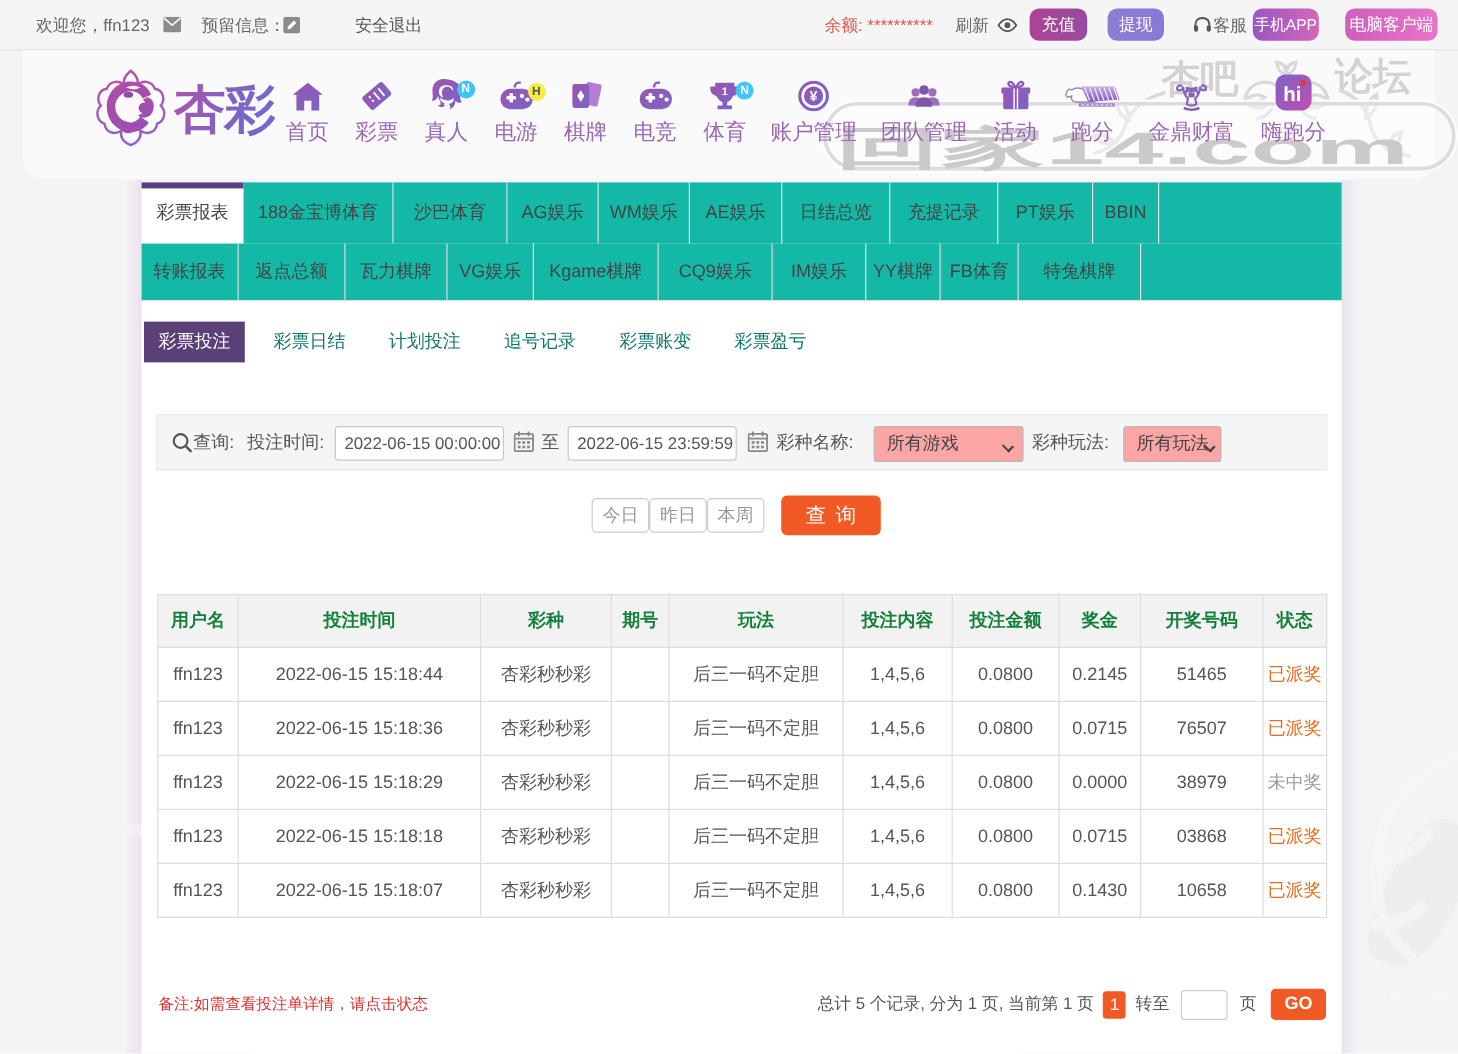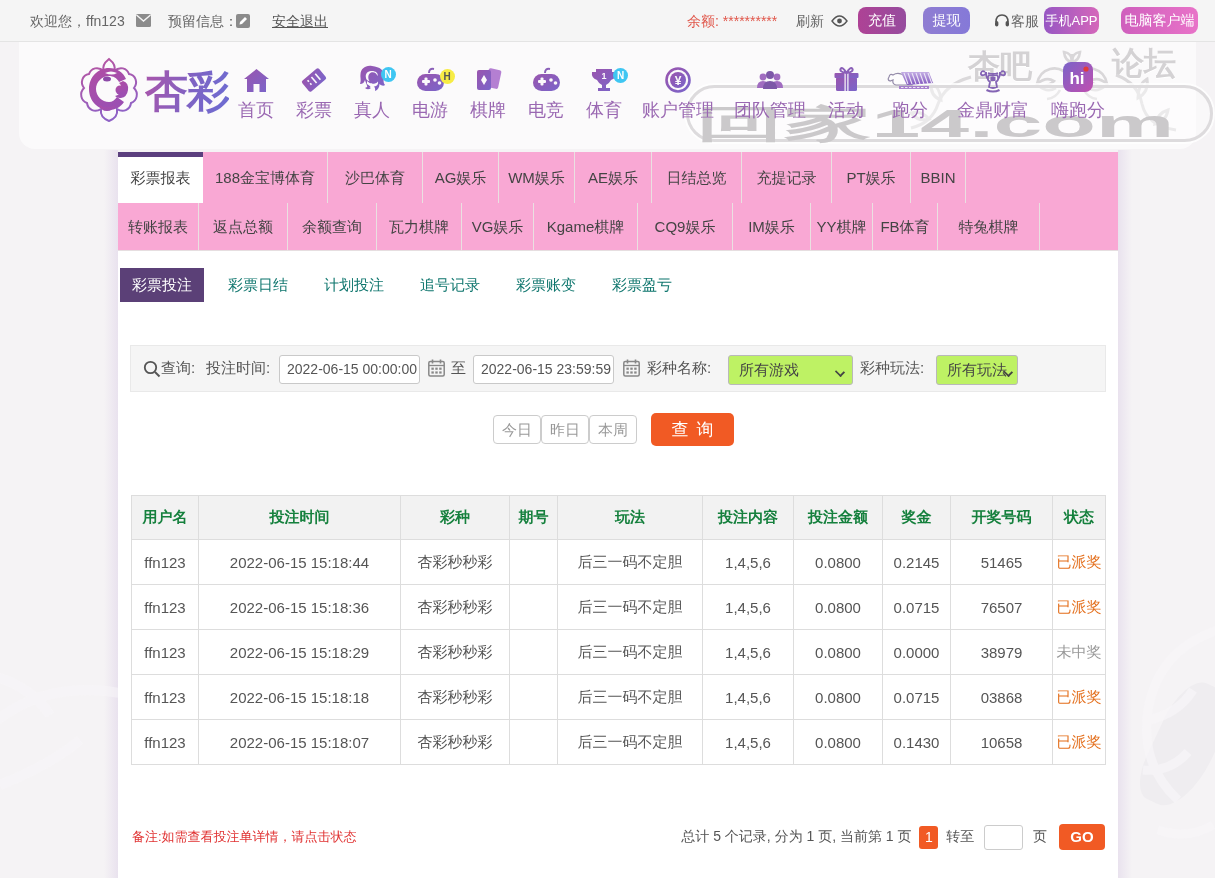--- a/index.html
+++ b/index.html
@@ -22,37 +22,37 @@
 .badge { position:absolute; width:15px; height:15px; border-radius:50%; font-size:10px; font-weight:bold; line-height:15px; text-align:center; top:-1px; right:-9px; }
 .badge.n { background:#3fc6f2; color:#fff; }
 .badge.h { background:#f7ec45; color:#555; }
 
 
 #wm { position:absolute; left:0; top:0; width:1215px; height:878px; pointer-events:none; z-index:1; }
 
 
 #tabs { position:absolute; left:118px; top:152px; width:1000px; }
 .tabrow { display:flex; }
-.tab { background:#f9a8d4; border-right:1px solid #eae0e1; color:#444; font-size:15px; text-align:center; height:51px; line-height:51px; white-space:nowrap; }
+.tab { background:#14b8a6; border-right:1px solid #eae0e1; color:#444; font-size:15px; text-align:center; height:51px; line-height:51px; white-space:nowrap; }
 .tabrow2 .tab { height:48px; line-height:47px; border-bottom:1px solid #e6dee0; }
 .tab.active { background:#fff; border-top:5px solid #5b3f7e; line-height:42px; border-right:none; }
 .tab.filler { border-right:none; flex:1; }
 
 
 #content { position:absolute; left:118px; top:251px; width:1000px; height:627px; background:#fff; }
 
 
 .subtab { position:absolute; top:17px; height:34px; line-height:34px; text-align:center; font-size:15px; color:#0f766e; width:84px; }
 .subtab.active { background:#5b4077; color:#fff; }
 
 
 #searchbar { position:absolute; left:12px; top:94px; width:976px; height:47px; background:#f5f5f5; border:1px solid #e9e9e9; }
 #searchbar .lab { position:absolute; top:13px; font-size:15px; color:#555; white-space:nowrap; }
 .dateinput { position:absolute; top:9px; height:29px; width:141px; background:#fff; border:1px solid #c9c9c9; border-radius:3px; font-size:14px; color:#555; line-height:27px; padding-left:7px; }
-.sel { position:absolute; top:9px; height:30px; background:#bef264; border:1px solid #b9b9b9; border-radius:3px; font-size:15px; color:#444; line-height:28px; padding-left:10px; }
+.sel { position:absolute; top:9px; height:30px; background:#fca5a5; border:1px solid #b9b9b9; border-radius:3px; font-size:15px; color:#444; line-height:28px; padding-left:10px; }
 .sel .arr { position:absolute; right:8px; top:12px; width:8px; height:8px; border-right:2px solid #444; border-bottom:2px solid #444; transform:rotate(45deg) scale(1,0.8); }
 
 
 .qbtn { position:absolute; top:164px; width:48px; height:29px; border:1px solid #ccc; border-radius:4px; background:#fff; color:#999; font-size:15px; text-align:center; line-height:27px; }
 #btnquery { position:absolute; left:533px; top:162px; width:83px; height:33px; background:#f15a24; border-radius:5px; color:#fff; font-size:17px; text-align:center; line-height:33px; letter-spacing:8px; text-indent:8px; }
 
 
 #tbl { position:absolute; left:13px; top:244px; border-collapse:collapse; table-layout:fixed; }
 #tbl th, #tbl td { border:1px solid #ddd; text-align:center; font-size:15px; }
 #tbl th { background:#f2f2f2; color:#15803d; height:44px; font-weight:bold; }
@@ -86,21 +86,21 @@
   <span class="t" style="left:30px;">欢迎您，ffn123</span>
   <svg class="t" style="left:136px; top:14px;" width="15" height="13" viewBox="0 0 15 13">
       <rect x="0" y="0" width="15" height="13" rx="1.5" fill="#8b8b8b"></rect>
       <path d="M0.5 1 L7.5 7 L14.5 1" stroke="#f5f5f5" stroke-width="1.4" fill="none"></path>
     </svg>
   <span class="t" style="left:168px;">预留信息：</span>
   <svg class="t" style="left:236px; top:14px;" width="14" height="14" viewBox="0 0 14 14">
       <rect x="0" y="0" width="14" height="14" rx="2" fill="#8b8b8b"></rect>
       <path d="M3.5 10.5 L4 8 L9 3 L11 5 L6 10 Z" fill="#fff"></path>
     </svg>
-  <span class="t" style="left:272px; color:#555; text-decoration:underline;">安全退出</span>
+  <span class="t" style="left:296px; color:#555; ">安全退出</span>
 
   <span class="t" style="left:687px; color:#e0564a;">余额: <span style="letter-spacing:0px;">**********</span></span>
   <span class="t" style="left:796px;font-family:Liberation Serif, serif;">刷新</span>
   <svg class="t" style="left:831px; top:15px;" width="17" height="12" viewBox="0 0 17 12">
       <path d="M1 6 Q8.5 -4 16 6 Q8.5 16 1 6 Z" fill="none" stroke="#555" stroke-width="1.4"></path>
       <circle cx="8.5" cy="6" r="2.4" fill="#555"></circle>
     </svg>
   <div class="pillbtn" style="left:858px; width:48px; background:linear-gradient(90deg,#ae4295,#964c9e);">充值</div>
   <div class="pillbtn" style="left:923px; width:47px; background:linear-gradient(90deg,#8f7dd2,#8579d8);">提现</div>
   <svg class="t" style="left:994px; top:13px;" width="16" height="16" viewBox="0 0 16 16">
@@ -349,21 +349,20 @@
     <div class="tab" style="width:77px;">AE娱乐</div>
     <div class="tab" style="width:90px;">日结总览</div>
     <div class="tab" style="width:90px;">充提记录</div>
     <div class="tab" style="width:79px;">PT娱乐</div>
     <div class="tab" style="width:55px;">BBIN</div>
     <div class="tab filler"></div>
   </div>
   <div class="tabrow tabrow2">
     <div class="tab" style="width:81px;">转账报表</div>
     <div class="tab" style="width:89px;">返点总额</div>
-    <div class="tab" style="width:89px;">余额查询</div>
     <div class="tab" style="width:85px;">瓦力棋牌</div>
     <div class="tab" style="width:72px;">VG娱乐</div>
     <div class="tab" style="width:104px;">Kgame棋牌</div>
     <div class="tab" style="width:95px;">CQ9娱乐</div>
     <div class="tab" style="width:78px;">IM娱乐</div>
     <div class="tab" style="width:62px;">YY棋牌</div>
     <div class="tab" style="width:65px;">FB体育</div>
     <div class="tab" style="width:102px;">特兔棋牌</div>
     <div class="tab filler"></div>
   </div>

